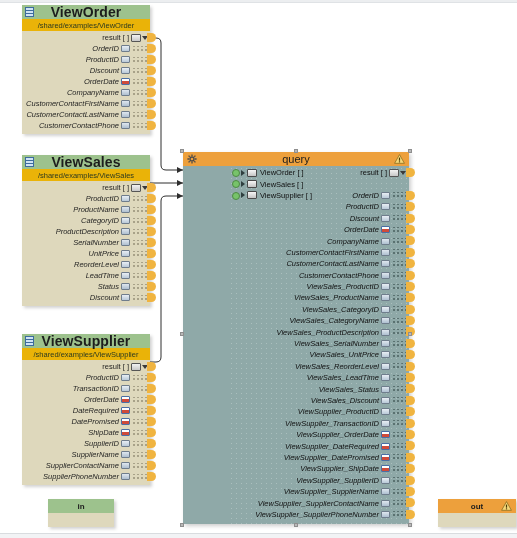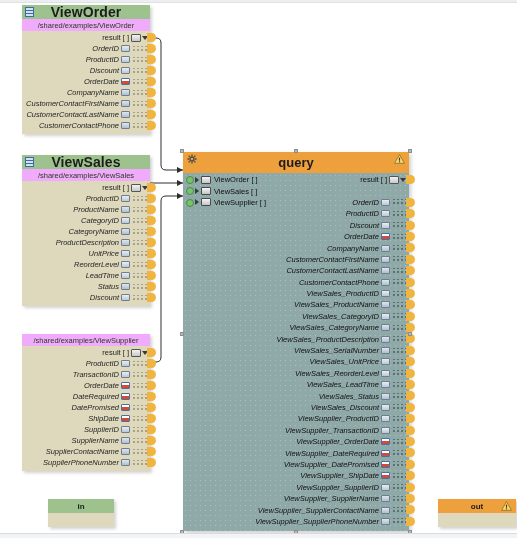--- a/index.html
+++ b/index.html
@@ -44,21 +44,21 @@
     font-weight: bold;
     color: #1d1d1d;
     letter-spacing: .1px;
   }
   .src .node-head { background: #9dc28d; }
   .node-path {
     height: 12px;
     display: flex; align-items: center; justify-content: center;
     font-size: 7.5px;
     color: #2d3b20;
-    background: #f0abfc;
+    background: #eab308;
   }
   .node-body {
     background: #ded8bc;
     padding: 1px 0 3px 0;
   }
 
   
   .frow {
     position: relative;
     height: 11px;
@@ -146,31 +146,32 @@
   }
 
   
   .qnode {
     position: absolute;
     background: #8fa9a8;
     box-shadow: 2px 2px 4px rgba(0,0,0,0.2);
   }
   .qnode-head {
     position: relative;
-    height: 21px;
+    height: 14px;
     background: #eda03c;
     display: flex; align-items: center; justify-content: center;
-    font-size: 13px; font-weight: bold; color: #1c1c1c;
+    font-size: 11px; font-weight: normal; color: #1c1c1c;
   }
   .qnode-body {
     position: relative;
     background: #8fa9a8;
     padding: 1px 0 4px 8px;
     background-image: radial-gradient(rgba(255,255,255,.25) 0.6px, transparent 0.7px);
     background-size: 5px 5px;
+    margin-left: 46px;
   }
   .qrow {
     position: relative;
     height: 11.4px;
     display: flex;
     align-items: center;
     font-size: 7.5px;
     color: #101010;
     white-space: nowrap;
   }
@@ -378,32 +379,32 @@
             <span class="dots"></span>
             <span class="pin-out"></span>
           </div>
           <div class="frow">
             <span>CategoryID</span>
             <span class="badge num"></span>
             <span class="dots"></span>
             <span class="pin-out"></span>
           </div>
           <div class="frow">
-            <span>CategoryName</span>
-            <span class="badge"></span>
-            <span class="dots"></span>
-            <span class="pin-out"></span>
-          </div>
-          <div class="frow">
             <span>ProductDescription</span>
             <span class="badge"></span>
             <span class="dots"></span>
             <span class="pin-out"></span>
           </div>
           <div class="frow">
+            <span>SerialNumber</span>
+            <span class="badge"></span>
+            <span class="dots"></span>
+            <span class="pin-out"></span>
+          </div>
+          <div class="frow">
             <span>UnitPrice</span>
             <span class="badge num"></span>
             <span class="dots"></span>
             <span class="pin-out"></span>
           </div>
           <div class="frow">
             <span>ReorderLevel</span>
             <span class="badge num"></span>
             <span class="dots"></span>
             <span class="pin-out"></span>
@@ -424,20 +425,28 @@
             <span>Discount</span>
             <span class="badge num"></span>
             <span class="dots"></span>
             <span class="pin-out"></span>
           </div>
         </div>
     </div>
   </div>
 
   <div class="node src" style="left:22px; top:334px; width:128px;">
+    <div class="node-head">
+      <svg class="head-icon" viewBox="0 0 9 10">
+        <rect x="0.5" y="0.5" width="8" height="9" fill="#cfe3f5" stroke="#3d6c9e"></rect>
+        <line x1="0.5" y1="3.5" x2="8.5" y2="3.5" stroke="#3d6c9e"></line>
+        <line x1="0.5" y1="6.5" x2="8.5" y2="6.5" stroke="#3d6c9e"></line>
+      </svg>
+      <span>ViewSupplier</span>
+    </div>
     <div class="node-path">/shared/examples/ViewSupplier</div>
     <div class="node-body">
       <div class="frow result">
         <span>result [ ]</span>
         <span class="result-widget">
           <span class="res-box"></span>
           <span class="res-caret"></span>
         </span>
         <span class="pin-out"></span>
       </div>

